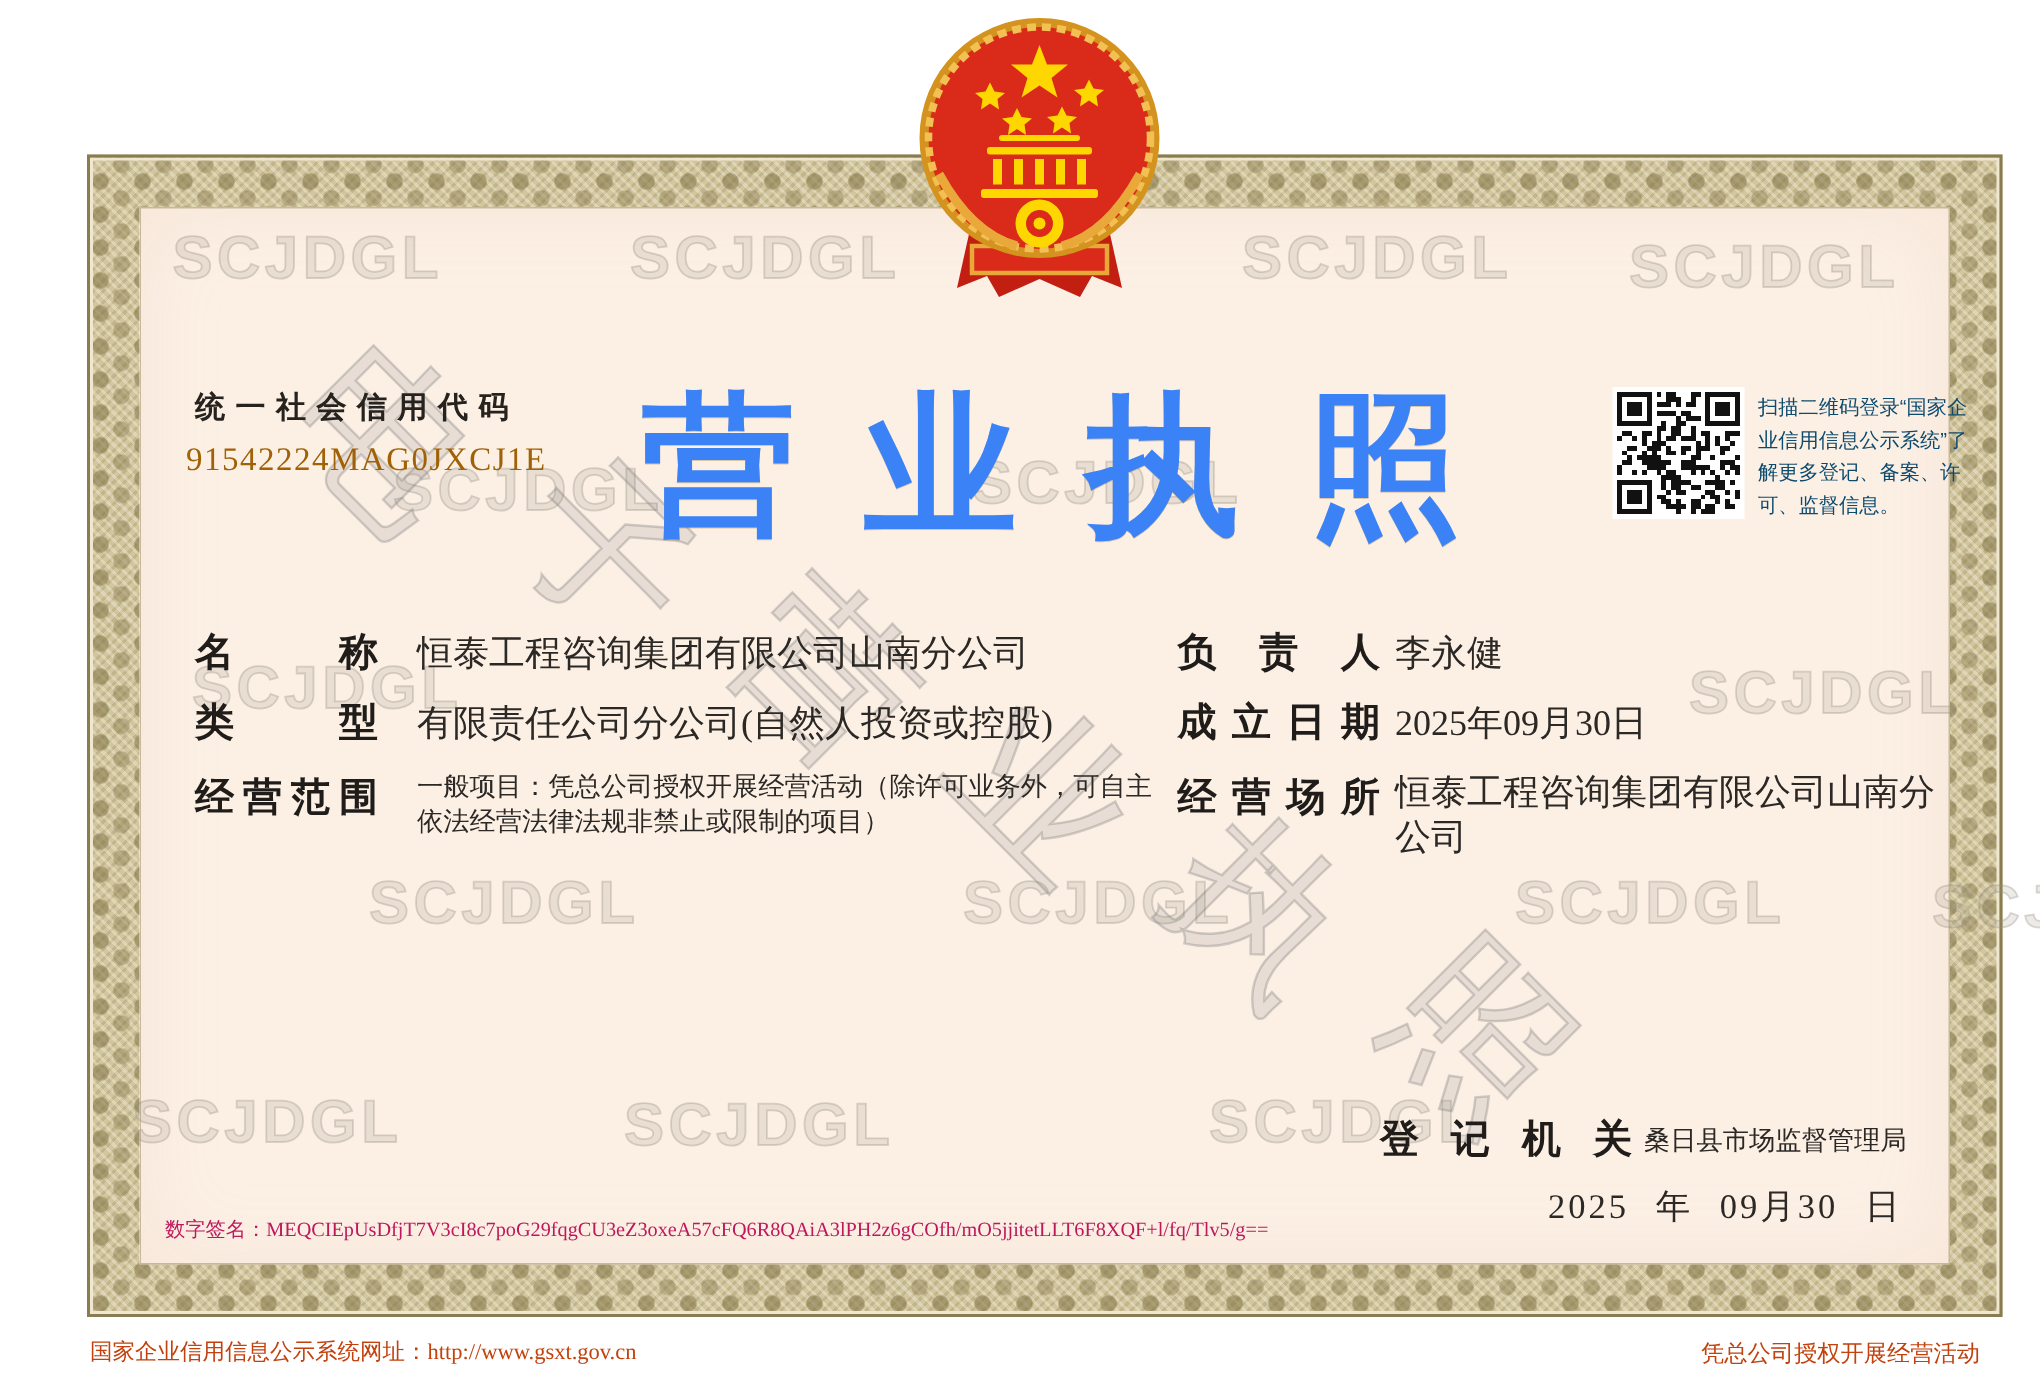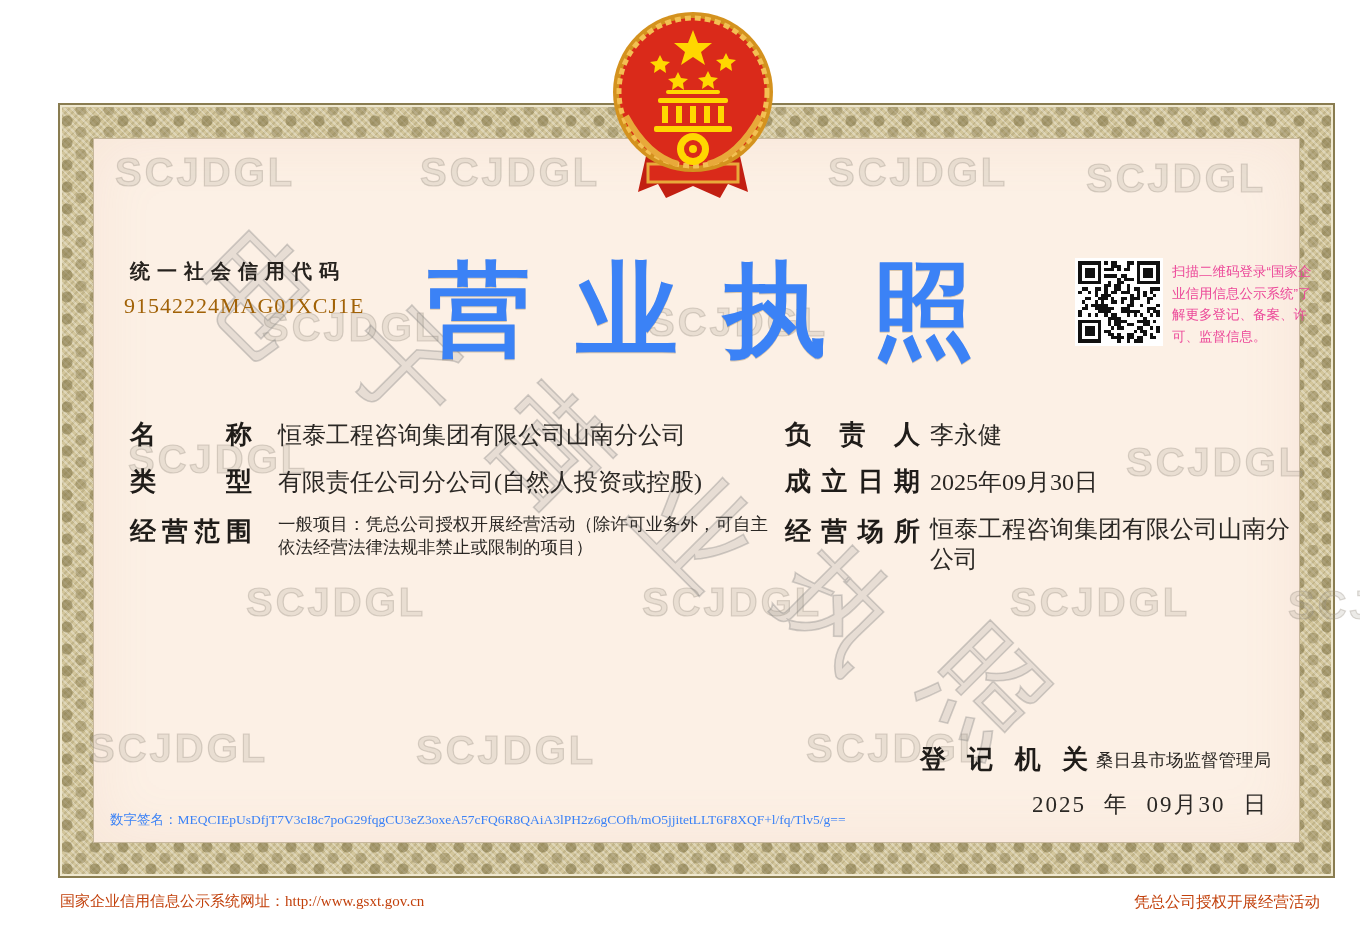--- a/index.html
+++ b/index.html
@@ -29,33 +29,33 @@
     -webkit-text-stroke:1.6px rgba(125,125,125,.34);transform:rotate(45deg);}
 
   
   .code-label{left:130px;top:258px;font-size:20px;font-weight:bold;letter-spacing:7px;color:#26221e;}
   .code-value{left:124px;top:293px;font-family:"Liberation Serif",serif;font-size:22px;letter-spacing:1px;color:#a16207;}
   .big-title{left:428px;top:243px;font-size:102px;font-weight:bold;letter-spacing:46px;color:#3b82f6;
     white-space:nowrap;text-shadow:0 1px 0 rgba(120,70,0,.25);}
 
   .qr-box{left:1075px;top:258px;width:88px;height:88px;background:#fff;}
   .qr-box svg{display:block;width:88px;height:88px;}
-  .qr-caption{left:1172px;top:261px;width:142px;font-size:13.5px;line-height:21.5px;color:#ec4899;
+  .qr-caption{left:1172px;top:261px;width:142px;font-size:13.5px;line-height:21.5px;color:#0c4a6e;
     line-break:anywhere;overflow-wrap:anywhere;}
 
   
   .flabel{font-weight:bold;color:#1f1c19;display:flex;justify-content:space-between;}
   .flabel-l{left:130px;width:122px;font-size:26px;}
   .flabel-r{left:785px;width:135px;font-size:26px;}
   .fvalue{font-family:"Liberation Serif",serif;color:#2b2825;}
   .v-main{font-size:24px;white-space:nowrap;}
   .v-wrap{font-size:24px;line-height:30px;}
 
   .footer-text{font-family:"Liberation Serif",serif;color:#c2410c;}
-  .sig{left:110px;top:811px;font-family:"Liberation Serif",serif;font-size:13.5px;color:#3b82f6;white-space:nowrap;}
+  .sig{left:110px;top:811px;font-family:"Liberation Serif",serif;font-size:13.5px;color:#be185d;white-space:nowrap;}
   .z2{z-index:2;}
 </style>
 </head>
 <body>
 
 <div class="certificate">
   <div class="cert-inner"></div>
 </div>
 
 <div class="wm-layer">

